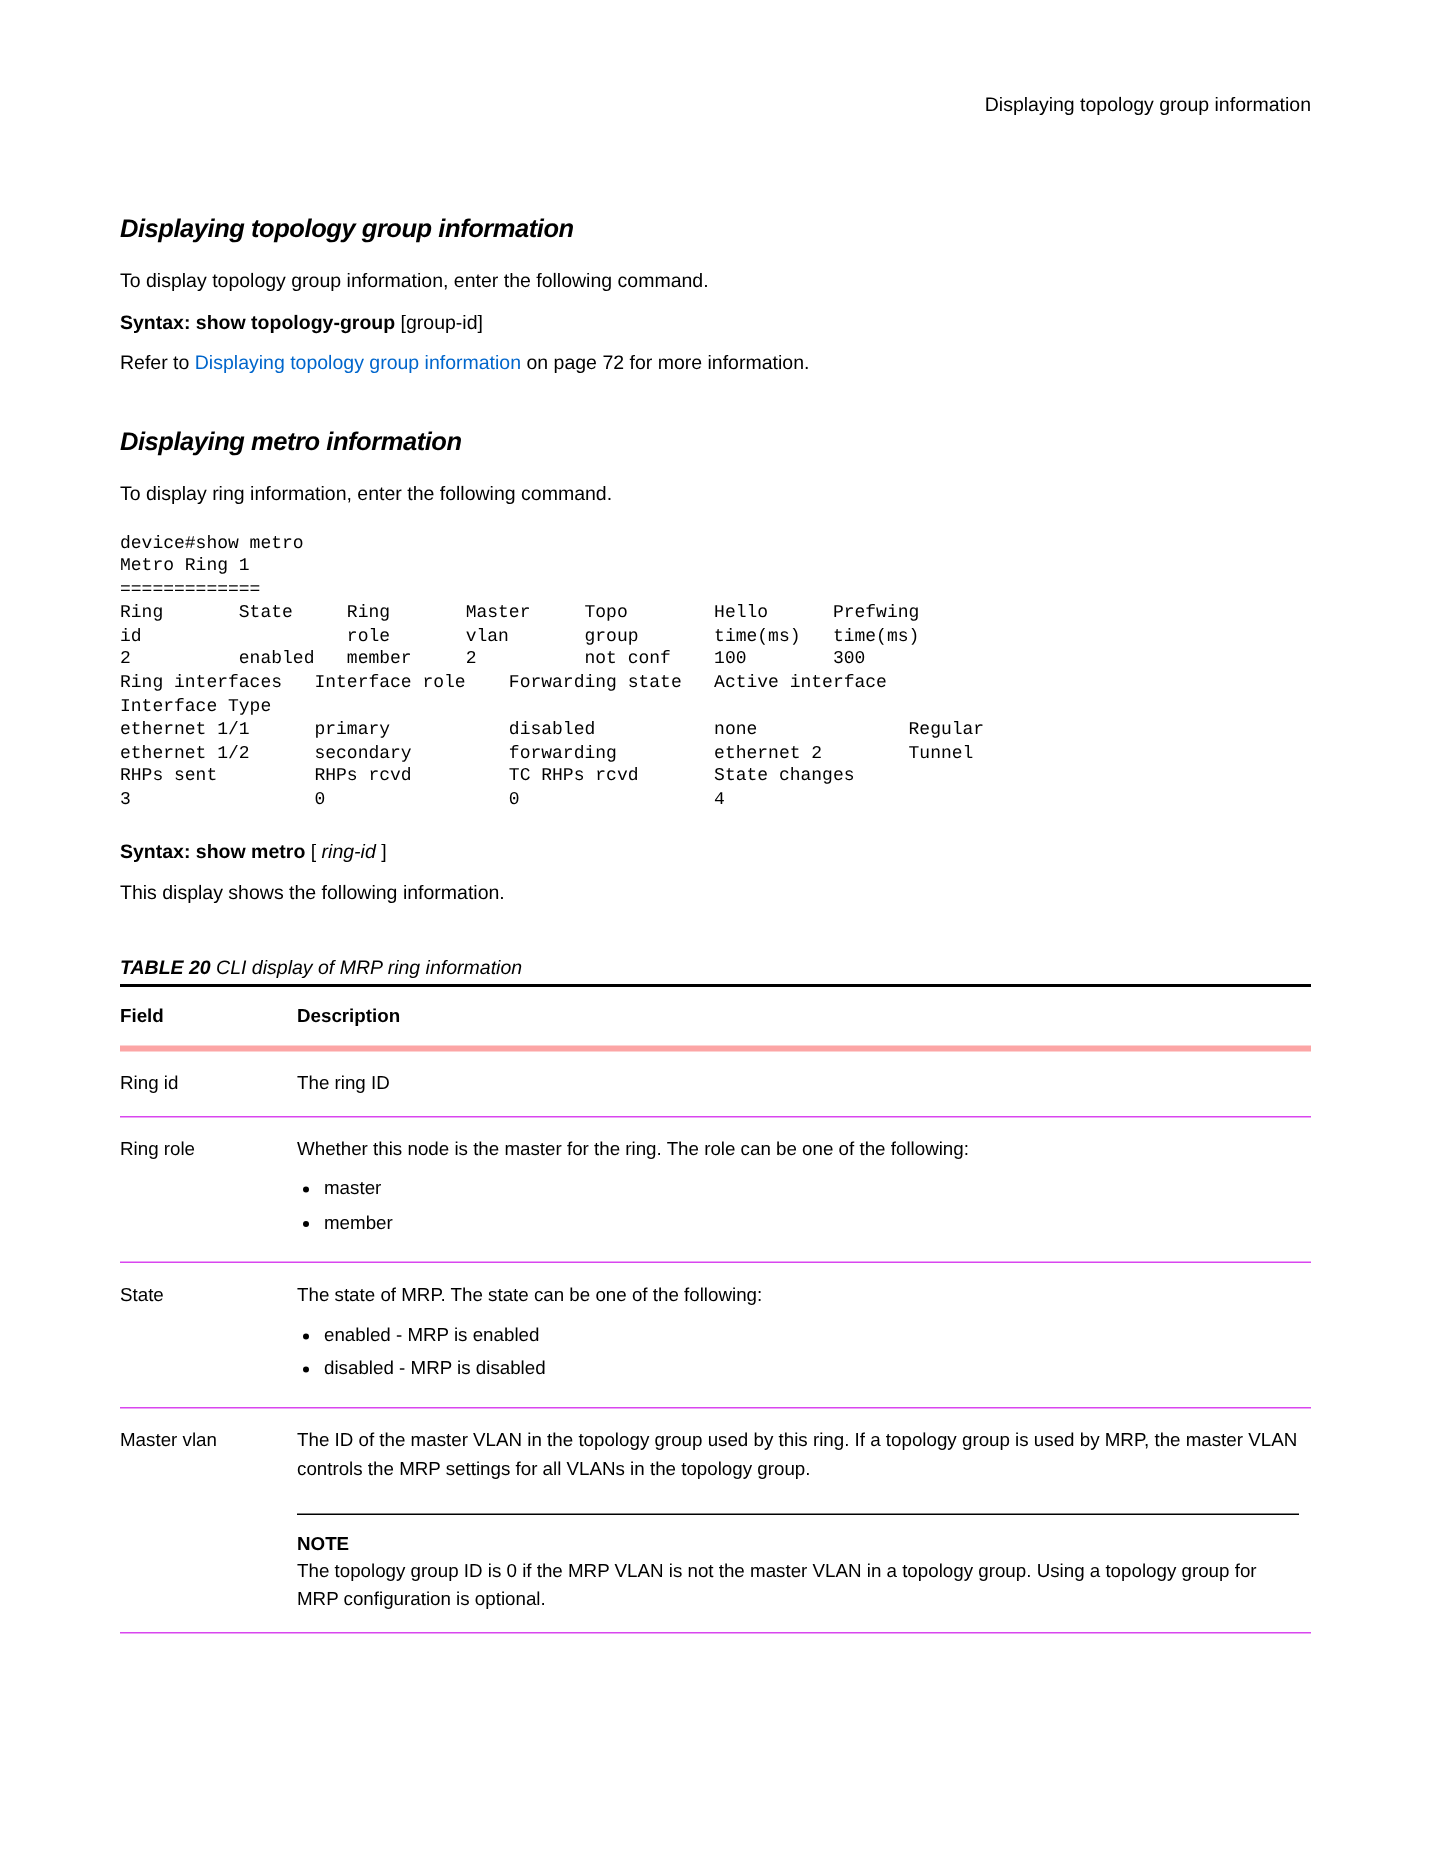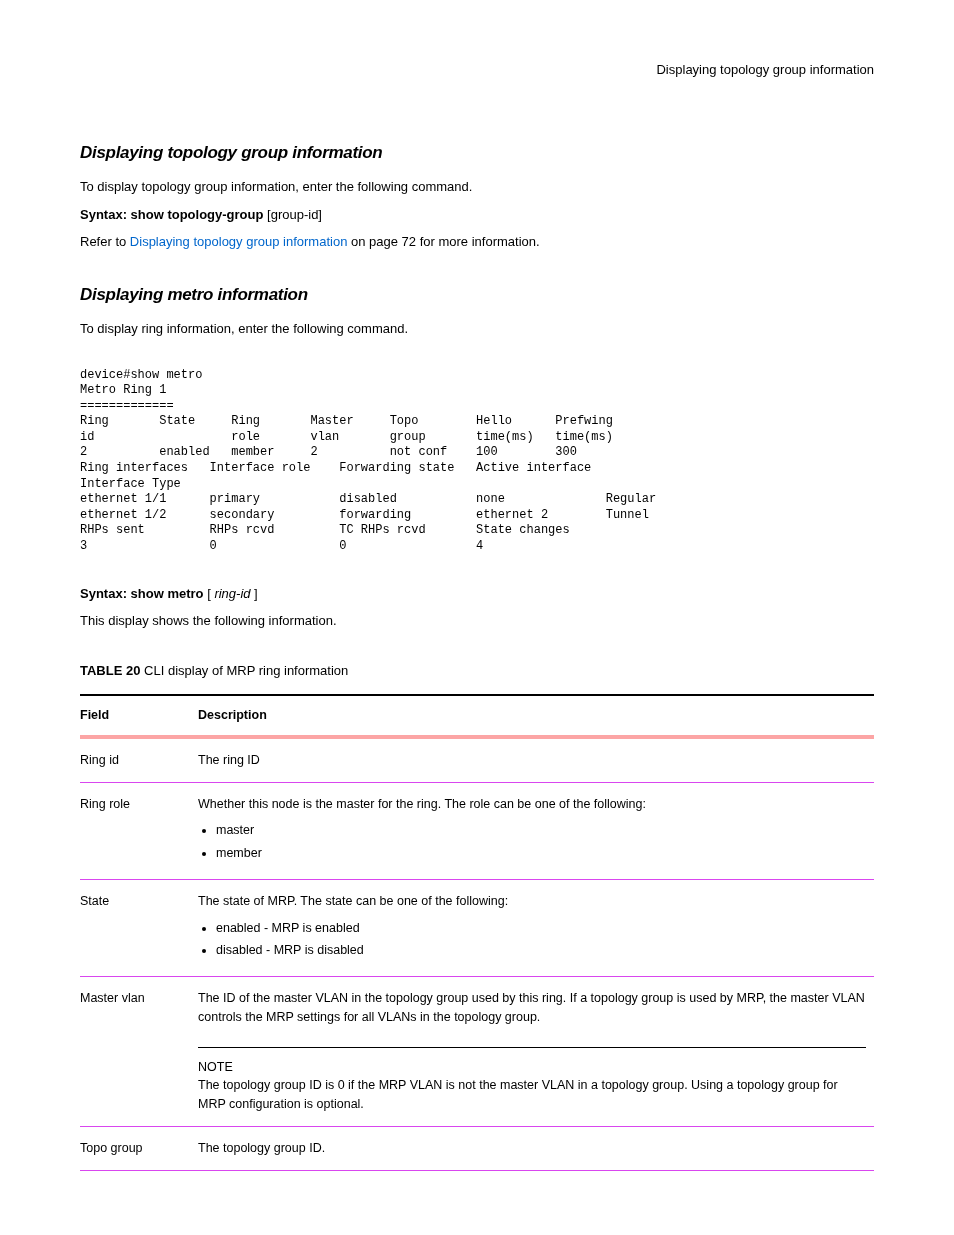--- a/index.html
+++ b/index.html
@@ -26,27 +26,28 @@
     margin-bottom: 12px;
     letter-spacing: -0.3px;
   }
   p { margin: 8px 0; }
   .bold { font-weight: bold; }
   .link { color: #0066cc; }
   pre.code-block {
     font-family: "Courier New", monospace;
     font-size: 12px;
     white-space: pre;
-    margin: 29px 0;
+    margin: 16px 0;
     line-height: 1.3;
   }
   .table-caption {
     font-size: 13px;
     margin-top: 30px;
-    margin-bottom: 14px;
+    margin-bottom: 2px;
+    font-style: italic;
   }
   table.info-table {
     border-collapse: collapse;
     width: 100%;
     font-size: 12.5px;
   }
   table.info-table thead tr {
     border-top: 2px solid #000;
     border-bottom: 4px solid #fca5a5;
   }
@@ -67,21 +68,21 @@
   ul.desc-list {
     margin: 8px 0 0 0;
     padding-left: 18px;
   }
   ul.desc-list li { margin: 4px 0; }
   .note-block {
     border-top: 1px solid #000;
     margin-top: 20px;
     padding-top: 10px;
   }
-  .note-label { font-weight: normal; }
+  .note-label { font-weight: bold; }
 </style>
 </head>
 <body>
 
 <div class="header-right">Displaying topology group information</div>
 
 <h2 class="section-title">Displaying topology group information</h2>
 <p>To display topology group information, enter the following command.</p>
 <p>
   <span class="bold">Syntax: show topology-group</span><span> [group-id]</span>
@@ -148,18 +149,14 @@
     <tr>
       <td class="field-col">Master vlan</td>
       <td>
         <div>The ID of the master VLAN in the topology group used by this ring. If a topology group is used by MRP, the master VLAN controls the MRP settings for all VLANs in the topology group.</div>
         <div class="note-block">
           <div class="note-label">NOTE</div>
           <div>The topology group ID is 0 if the MRP VLAN is not the master VLAN in a topology group. Using a topology group for MRP configuration is optional.</div>
         </div>
       </td>
     </tr>
-    <tr>
-      <td class="field-col">Topo group</td>
-      <td>The topology group ID.</td>
-    </tr>
   </tbody>
 </table>
 
 </body></html>

